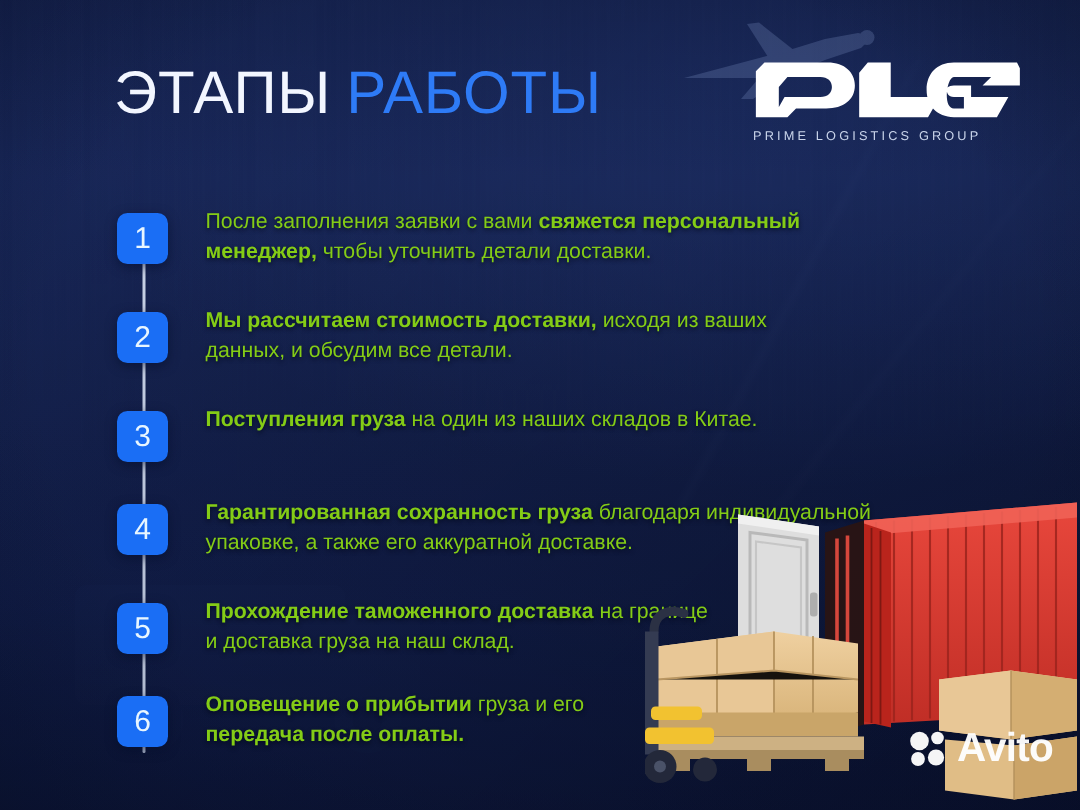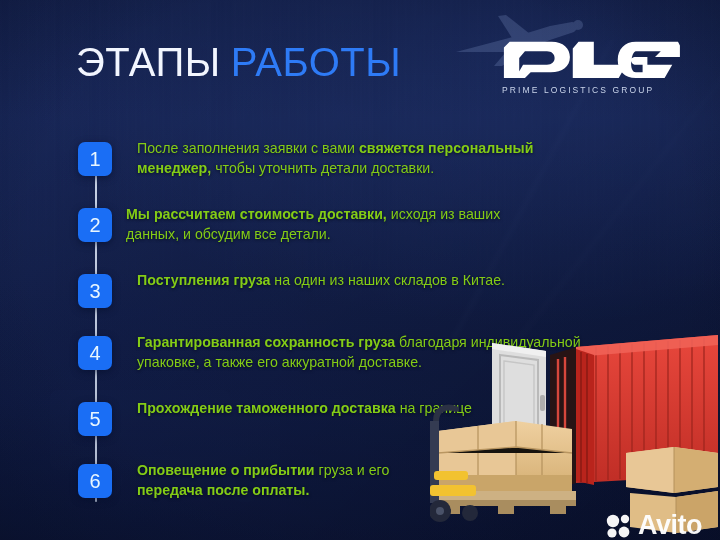--- a/index.html
+++ b/index.html
@@ -180,21 +180,21 @@
     bottom: 0;
     width: 290px;
     height: 215px;
     pointer-events: none;
   }
 
   
   .avito {
     position: absolute;
     right: 18px;
-    bottom: 1px;
+    bottom: 28px;
     display: flex;
     align-items: center;
     gap: 6px;
     opacity: .96;
     justify-content: center;
   }
   .avito-dots { width: 26px; height: 26px; display: block; }
   .avito-word {
     color: #ffffff;
     font-size: 27px;
@@ -275,36 +275,37 @@
 
   <div class="timeline">
     <div class="rail"></div>
     <div id="steps-host">
         <div class="badge" style="top: 18px; background: rgb(26, 110, 245); color: rgb(232, 246, 255);">1</div>
         <div class="step-text" style="top: 14px; left: 137px;">
           <div><span>После заполнения заявки с вами </span><b>свяжется персональный</b></div>
           <div><b>менеджер,</b><span> чтобы уточнить детали доставки.</span></div>
         </div>
         <div class="badge" style="top: 84px; background: rgb(26, 110, 245); color: rgb(232, 246, 255);">2</div>
-        <div class="step-text" style="top: 80px; left: 126px;">
+        <div class="step-text" style="top: 80px; left: 137px;">
           <div><b>Мы рассчитаем стоимость доставки,</b><span> исходя из ваших</span></div>
           <div><span>данных, и обсудим все детали.</span></div>
         </div>
         <div class="badge" style="top: 150px; background: rgb(26, 110, 245); color: rgb(232, 246, 255);">3</div>
         <div class="step-text" style="top: 146px; left: 137px;">
           <div><b>Поступления груза</b><span> на один из наших складов в Китае.</span></div>
         </div>
         <div class="badge" style="top: 212px; background: rgb(26, 110, 245); color: rgb(232, 246, 255);">4</div>
         <div class="step-text" style="top: 208px; left: 137px;">
           <div><b>Гарантированная сохранность груза</b><span> благодаря индивидуальной</span></div>
           <div><span>упаковке, а также его аккуратной доставке.</span></div>
         </div>
         <div class="badge" style="top: 278px; background: rgb(26, 110, 245); color: rgb(232, 246, 255);">5</div>
         <div class="step-text" style="top: 274px; left: 137px;">
           <div><b>Прохождение таможенного доставка</b><span> на границе</span></div>
+          <div><span>и доставка груза на наш склад.</span></div>
         </div>
         <div class="badge" style="top: 340px; background: rgb(26, 110, 245); color: rgb(232, 246, 255);">6</div>
         <div class="step-text" style="top: 336px; left: 137px;">
           <div><b>Оповещение о прибытии</b><span>  груза и его</span></div>
           <div><b>передача после оплаты.</b></div>
         </div>
       </div>
   </div>
 
   <svg class="art" viewBox="0 0 290 215">

